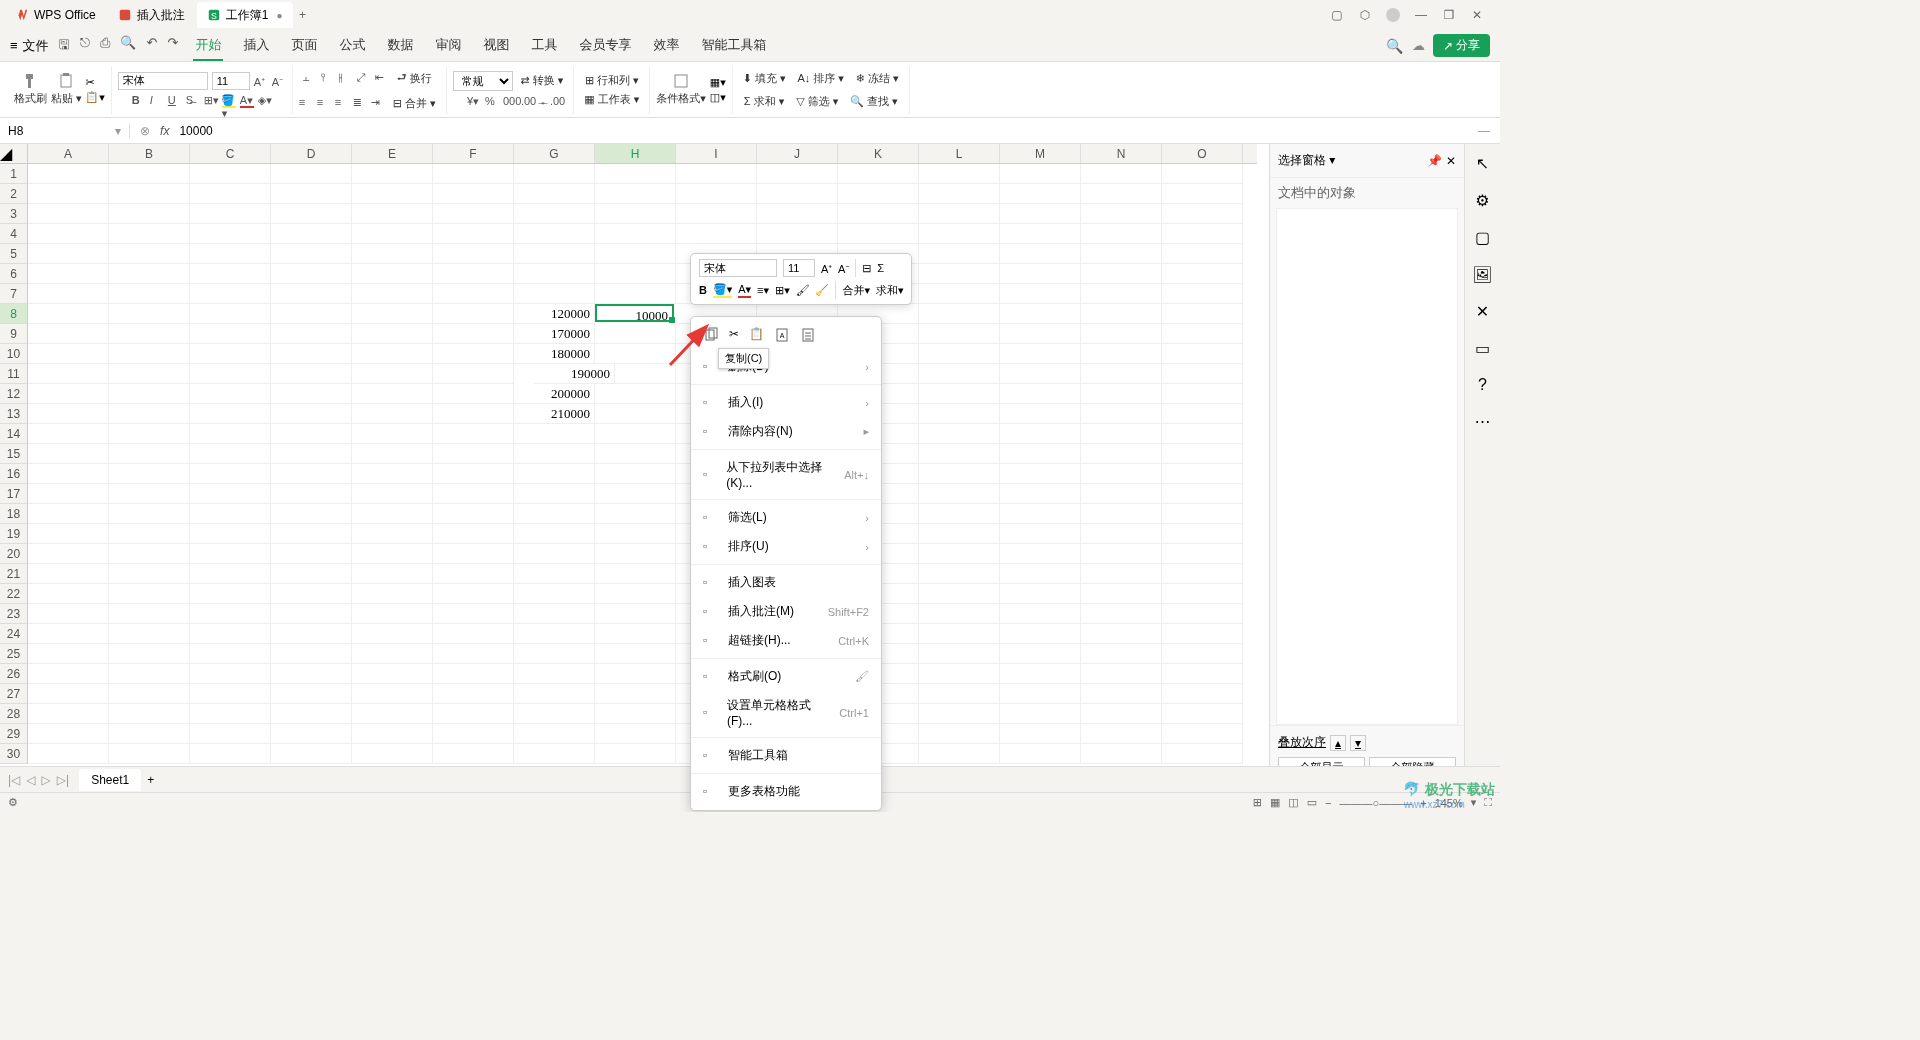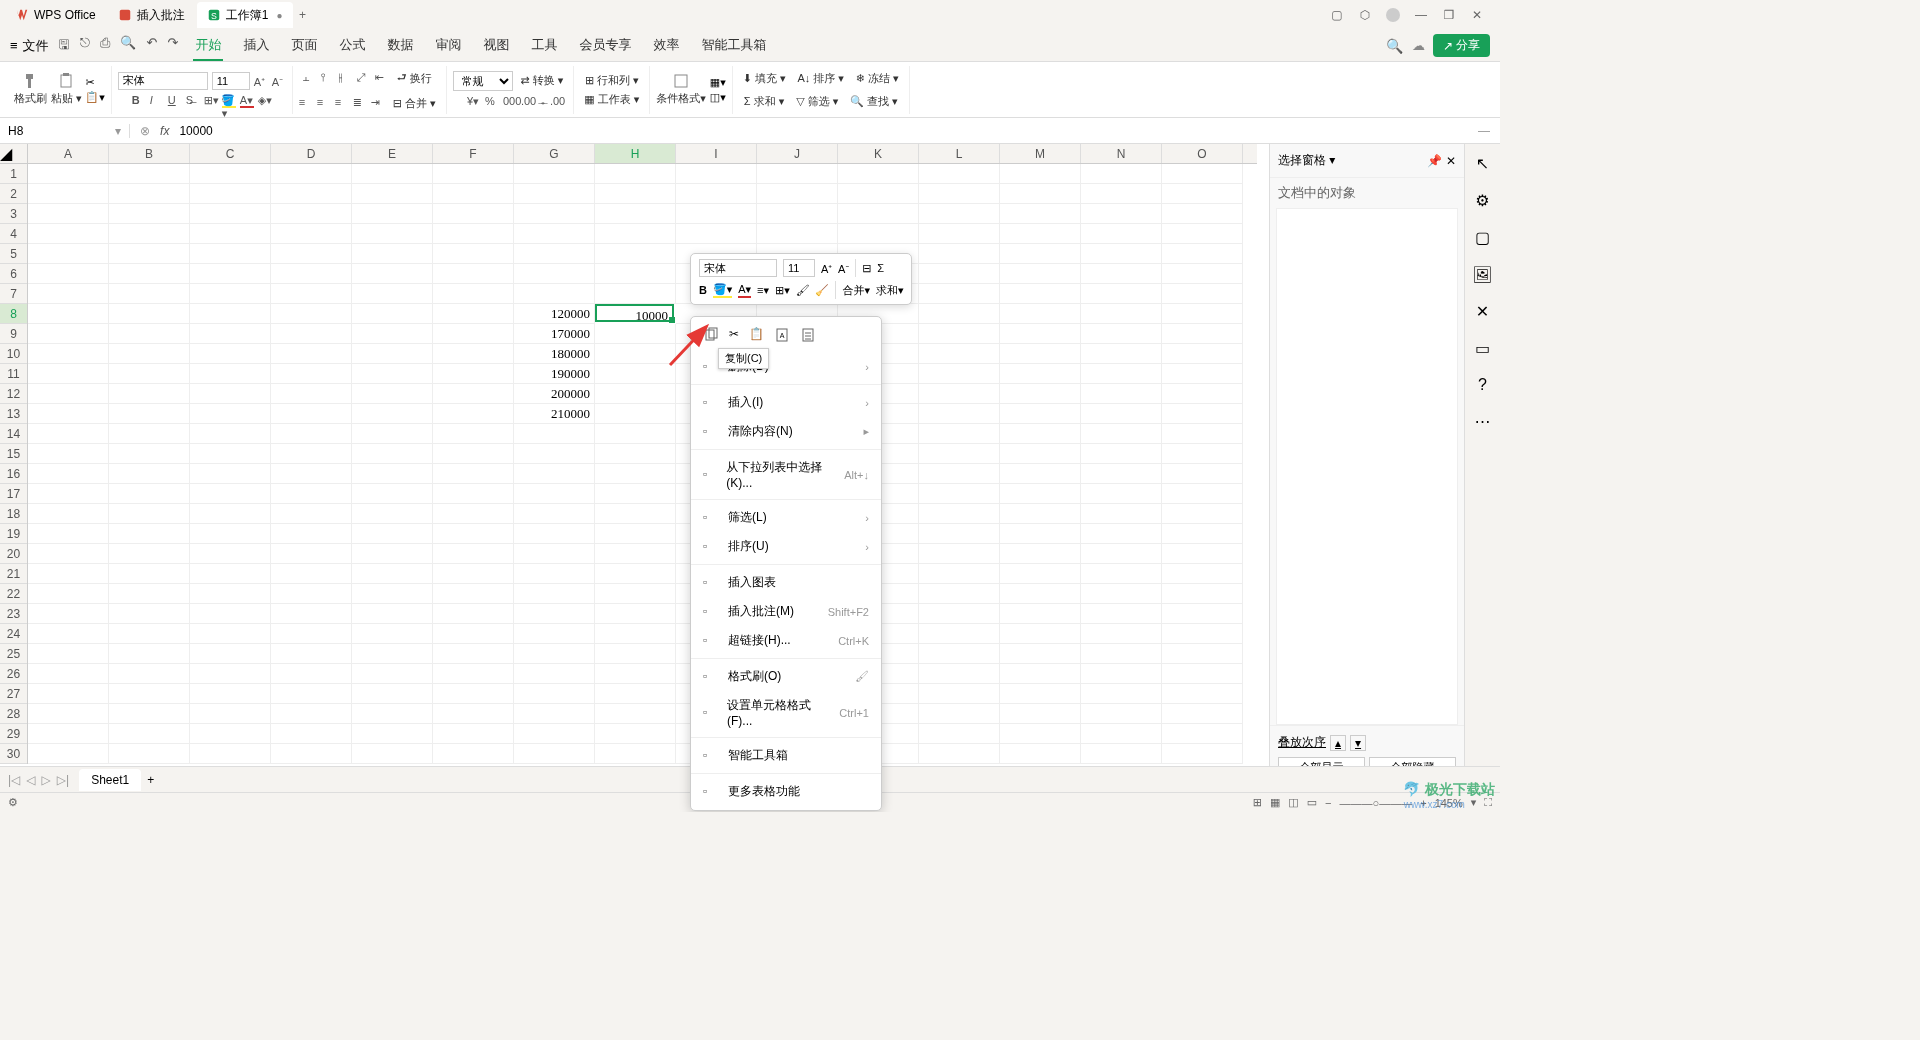--- a/index.html
+++ b/index.html
@@ -485,21 +485,21 @@
         <div class="cell" style="left: 891px; top: 180px;"></div>
         <div class="cell" style="left: 972px; top: 180px;"></div>
         <div class="cell" style="left: 1053px; top: 180px;"></div>
         <div class="cell" style="left: 1134px; top: 180px;"></div>
         <div class="cell" style="left: 0px; top: 200px;"></div>
         <div class="cell" style="left: 81px; top: 200px;"></div>
         <div class="cell" style="left: 162px; top: 200px;"></div>
         <div class="cell" style="left: 243px; top: 200px;"></div>
         <div class="cell" style="left: 324px; top: 200px;"></div>
         <div class="cell" style="left: 405px; top: 200px;"></div>
-        <div class="cell" style="left: 486px; top: 200px;">190000</div>
+        <div class="cell" style="left: 506px; top: 200px;">190000</div>
         <div class="cell" style="left: 567px; top: 200px;"></div>
         <div class="cell" style="left: 648px; top: 200px;"></div>
         <div class="cell" style="left: 729px; top: 200px;"></div>
         <div class="cell" style="left: 810px; top: 200px;"></div>
         <div class="cell" style="left: 891px; top: 200px;"></div>
         <div class="cell" style="left: 972px; top: 200px;"></div>
         <div class="cell" style="left: 1053px; top: 200px;"></div>
         <div class="cell" style="left: 1134px; top: 200px;"></div>
         <div class="cell" style="left: 0px; top: 220px;"></div>
         <div class="cell" style="left: 81px; top: 220px;"></div>

